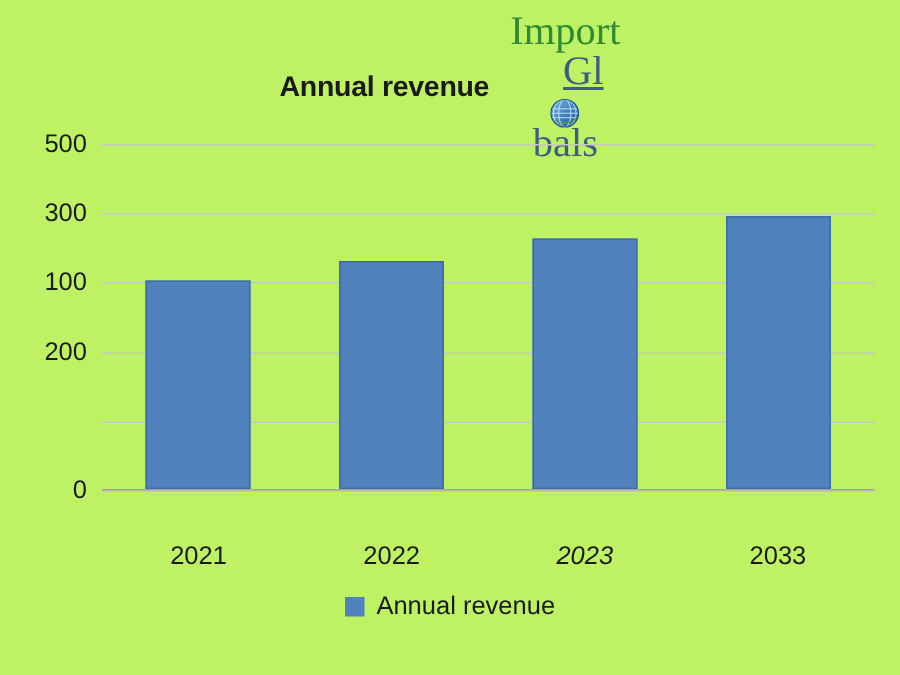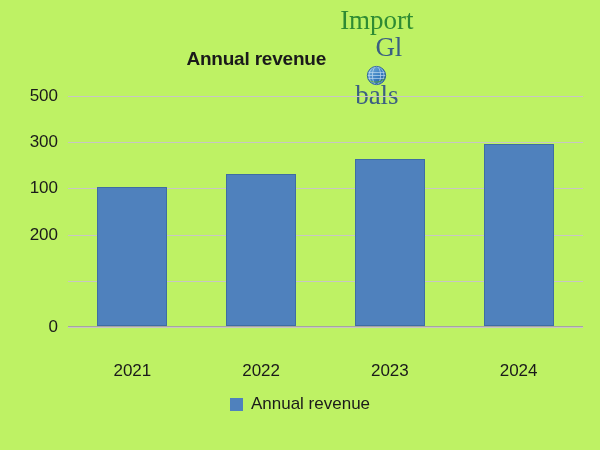--- a/index.html
+++ b/index.html
@@ -53,20 +53,21 @@
     position: relative;
     top: -1px;
     flex-direction: column;
   }
   .brand-import {
     color: #2e8b33;
   }
   .brand-gl {
     color: #3b5f82;
     margin-left: 24px;
+    text-decoration: underline;
   }
   .brand-bals {
     color: #3b5f82;
   }
   .globe-icon {
     display: inline-block;
     width: 21px;
     height: 21px;
     position: relative;
     top: 3px;
@@ -235,22 +236,22 @@
         <div class="bar" title="Annual revenue 2022: 330" style="left: 158.125px; height: 152.46px; background: rgb(79, 129, 189); border-color: rgb(62, 109, 163);"></div>
         <div class="bar" title="Annual revenue 2023: 362" style="left: 286.875px; height: 167.244px; background: rgb(79, 129, 189); border-color: rgb(62, 109, 163);"></div>
         <div class="bar" title="Annual revenue 2024: 393" style="left: 415.625px; height: 181.566px; background: rgb(79, 129, 189); border-color: rgb(62, 109, 163);"></div>
       </div>
   <div class="axis-line" style="background: rgb(166, 164, 162);"></div>
     </div>
 
   <div class="x-labels">
       <div class="x-label" style="left: -0.625px;">2021</div>
       <div class="x-label" style="left: 128.125px;">2022</div>
-      <div class="x-label" style="left: 256.875px;">2023</div>
-      <div class="x-label" style="left: 385.625px;">2024</div>
+      <div class="x-label" style="left: 256.875px; font-style: italic;">2023</div>
+      <div class="x-label" style="left: 385.625px;">2033</div>
     </div>
 
   <div class="legend">
     <span class="legend-swatch" style="background: rgb(79, 129, 189);"></span>
     <span class="legend-label">Annual revenue</span>
   </div>
 
 </div>
 
 </body></html>

